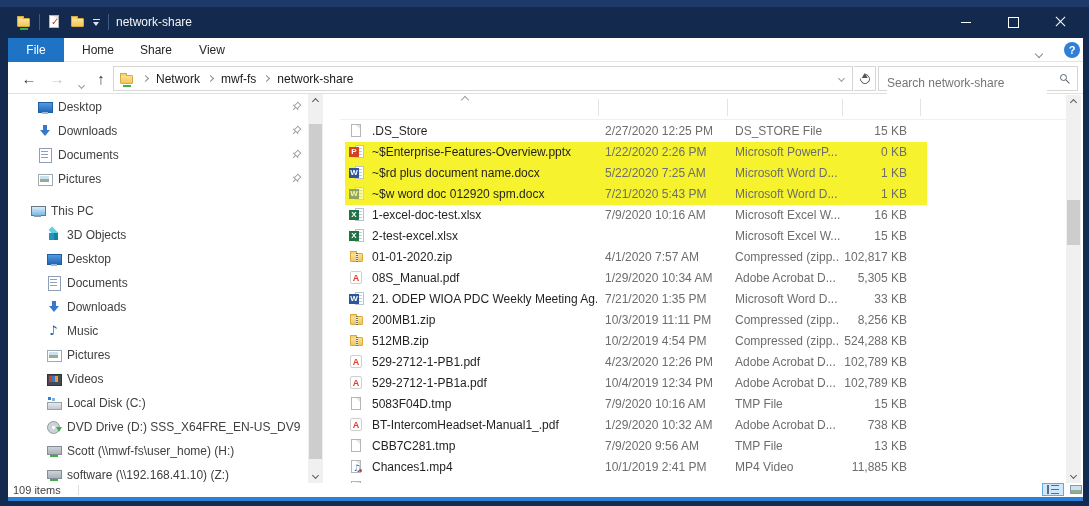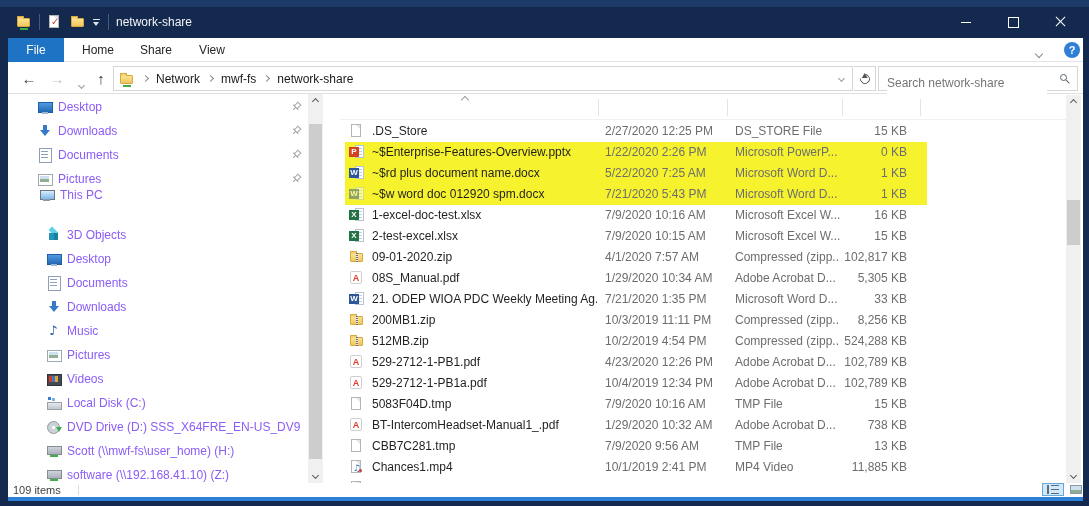--- a/index.html
+++ b/index.html
@@ -43,21 +43,21 @@
   .refresh-btn { position:absolute; left:846px; top:3px; width:22px; height:25px; border:1px solid #d6d6d6; border-left:none; display:flex; align-items:center; justify-content:center; }
   .ref-ic { width:10px; height:10px; border:1.4px solid #555; border-radius:50%; border-top-color:transparent; transform:rotate(-40deg); position:relative; }
   .ref-ic::after { content:""; position:absolute; top:-4px; right:-2px; border:3px solid transparent; border-bottom:5px solid #555; transform:rotate(40deg); }
   .search { position:absolute; left:870px; top:3px; width:200px; height:25px; border:1px solid #d6d6d6; background:#fff; }
   .search input { position:absolute; left:8px; top:1px; width:160px; height:29px; border:none; outline:none; font:12px "Liberation Sans",sans-serif; color:#757575; }
   .mag { position:absolute; right:10px; top:7px; width:7px; height:7px; border:1.4px solid #5a6570; border-radius:50%; }
   .mag::after { content:""; position:absolute; width:5px; height:1.4px; background:#5a6570; transform:rotate(45deg); right:-4px; bottom:-2px; }
 
   
   .sidebar { position:absolute; left:0; top:56px; width:300px; height:389px; overflow:hidden; }
-  .side-item { position:absolute; left:0; right:0; height:24px; line-height:24px; color:#8b5cf6; cursor:default; }
+  .side-item { position:absolute; left:0; right:0; height:24px; line-height:24px; color:#404040; cursor:default; }
   .side-item .lbl { position:absolute; top:0; white-space:nowrap; }
   .side-item .ic { top:4px; }
   .pin { position:absolute; left:283px; top:6px; }
 
   
   .sbar { position:absolute; background:#f0f0f0; }
   .sbar .arr { position:absolute; left:0; width:15px; height:15px; display:flex; align-items:center; justify-content:center; }
   .sbar .arr .chev { border-color:#5a5a5a; width:5px; height:5px; }
   .sbar .thumb { position:absolute; left:1px; width:13px; background:#cdcdcd; }
 
@@ -237,21 +237,21 @@
       <div class="side-item" style="top: 73px;">
         <span class="ic ic-pictures" style="left: 29px;"></span>
         <span class="lbl" style="left: 50px;">Pictures</span>
         <svg class="pin" width="11" height="11" viewBox="0 0 11 11">
           <g transform="rotate(45 5.5 5.5)" stroke="#9aa0a6" fill="none" stroke-width="1">
             <path d="M3.5 1.5 h4 v4 l1 1.2 h-6 l1 -1.2 z"></path>
             <line x1="5.5" y1="6.7" x2="5.5" y2="10.2"></line>
           </g>
         </svg>
       </div>
-      <div class="side-item" style="top: 89px; margin-left: 9px;">
+      <div class="side-item" style="top: 105px;">
         <span class="ic ic-this-pc" style="left: 22px;"></span>
         <span class="lbl" style="left: 43px;">This PC</span>
       </div>
       <div class="side-item" style="top: 129px;">
         <span class="ic ic-3d-objects" style="left: 38px;"></span>
         <span class="lbl" style="left: 59px;">3D Objects</span>
       </div>
       <div class="side-item" style="top: 153px;">
         <span class="ic ic-desktop" style="left: 38px;"></span>
         <span class="lbl" style="left: 59px;">Desktop</span>
@@ -368,29 +368,28 @@
         <span class="cell c-date">7/9/2020 10:16 AM</span>
         <span class="cell c-type">Microsoft Excel W...</span>
         <span class="cell c-size">16 KB</span>
       </div>
       <div class="frow" style="top: 105px;">
         <span class="ic ic-excel">
           <span class="pg"></span>
           <span class="bx" style="background:#217346">X</span>
         </span>
         <span class="cell c-name">2-test-excel.xlsx</span>
-        <span class="cell c-date">7/9/2020 10:15 AM</span>
         <span class="cell c-type">Microsoft Excel W...</span>
         <span class="cell c-size">15 KB</span>
       </div>
       <div class="frow" style="top: 126px;">
         <span class="ic ic-zip">
           <span class="fold"></span>
         </span>
-        <span class="cell c-name">09-01-2020.zip</span>
+        <span class="cell c-name">01-01-2020.zip</span>
         <span class="cell c-date">4/1/2020 7:57 AM</span>
         <span class="cell c-type">Compressed (zipp...</span>
         <span class="cell c-size">102,817 KB</span>
       </div>
       <div class="frow" style="top: 147px;">
         <span class="ic ic-pdf">
           <span class="bx-pdf">A</span>
         </span>
         <span class="cell c-name">08S_Manual.pdf</span>
         <span class="cell c-date">1/29/2020 10:34 AM</span>

